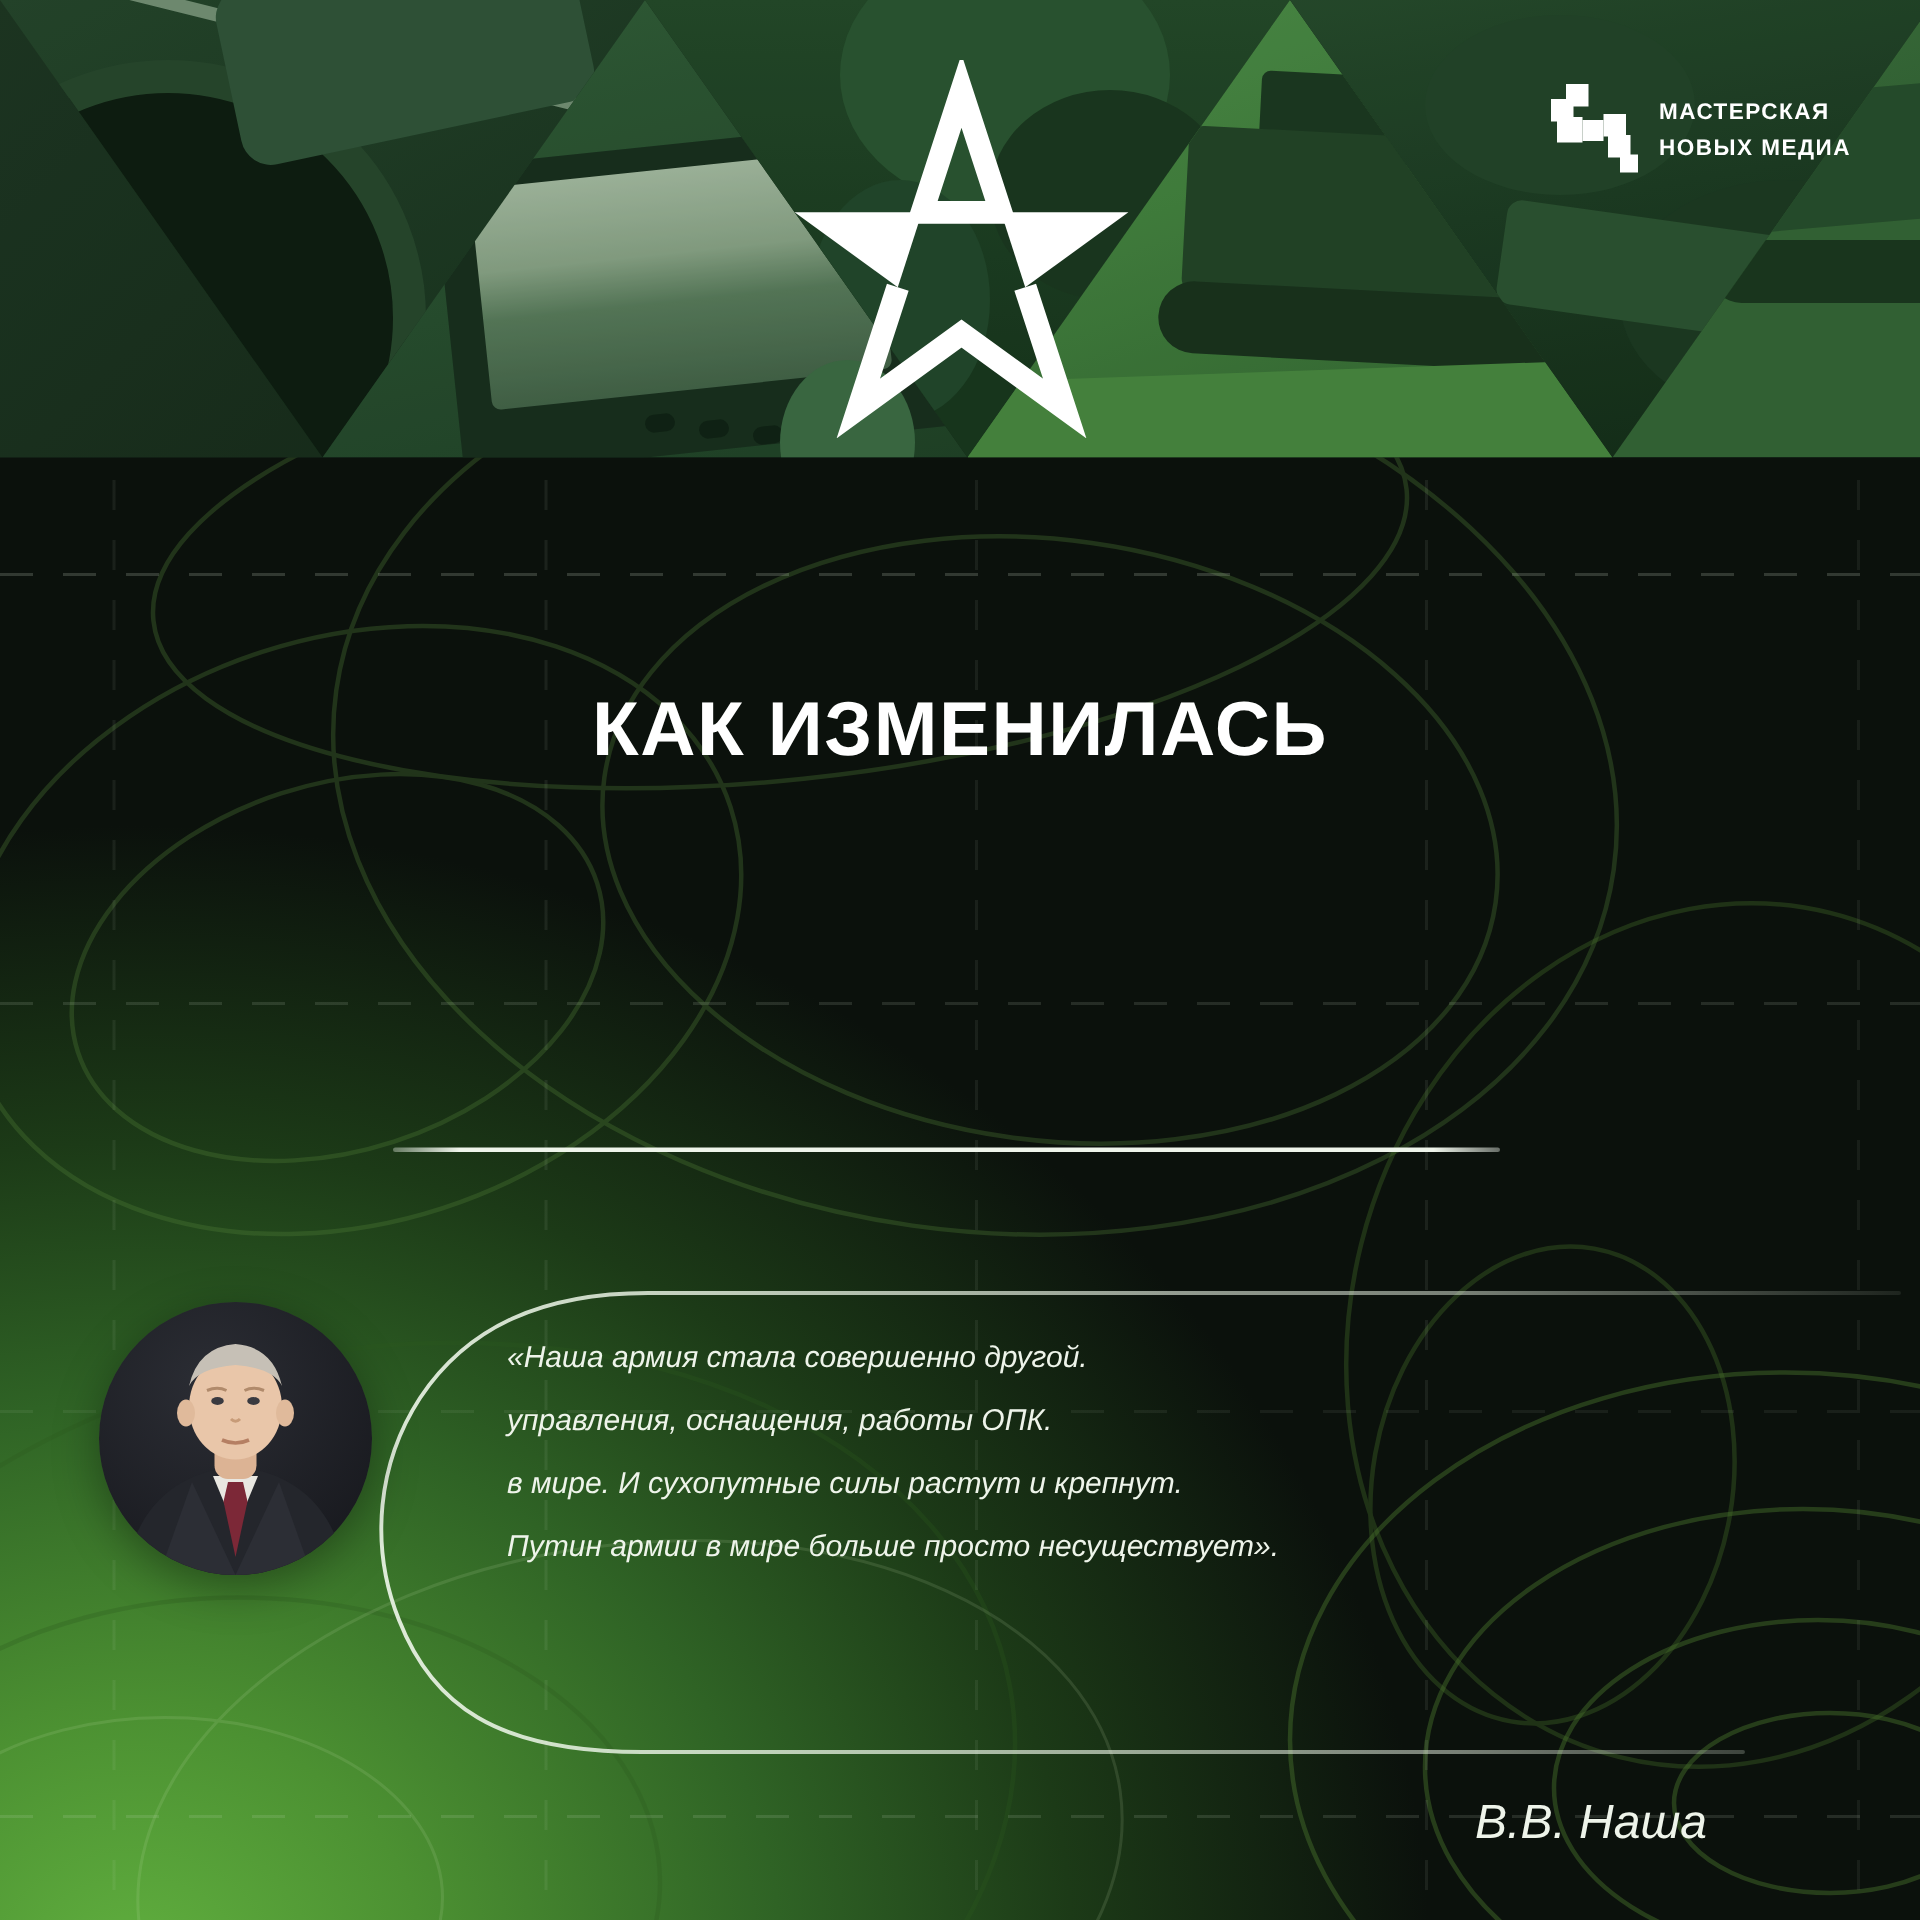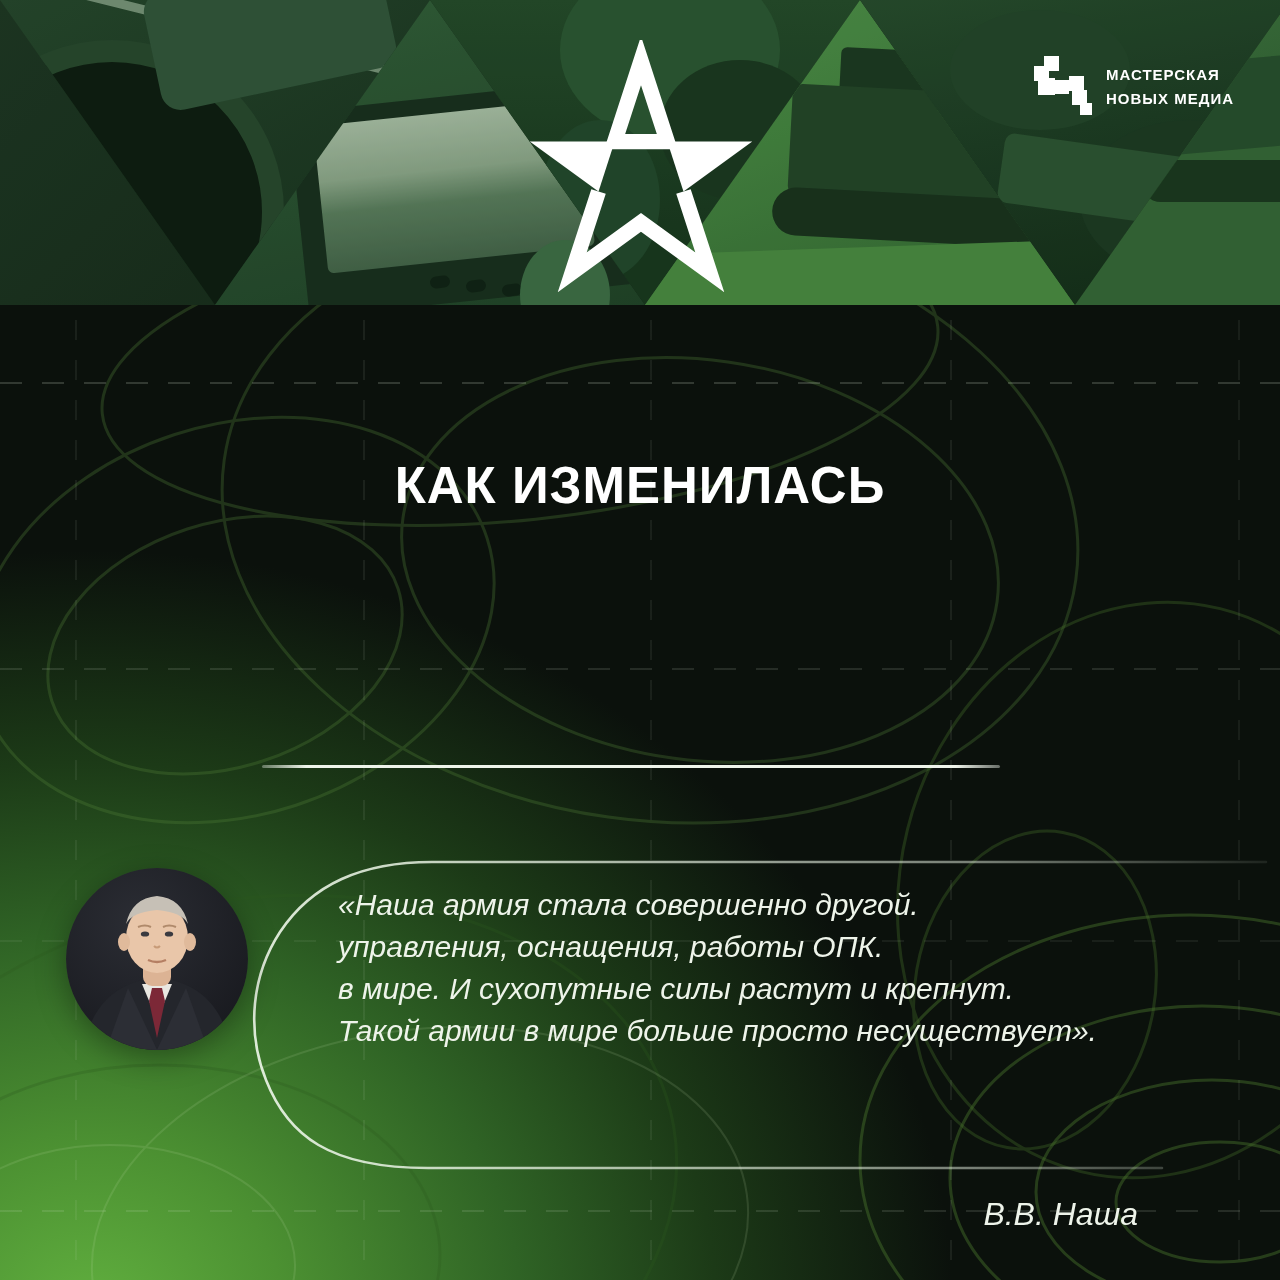--- a/index.html
+++ b/index.html
@@ -44,21 +44,21 @@
   .title{position:absolute;left:0;right:0;top:424px;z-index:5;text-align:center;
          font-weight:bold;font-size:51px;line-height:91px;letter-spacing:1px;color:#ffffff;margin-top:16px;}
   .title span{display:block;}
   .divider{position:absolute;left:262px;top:765px;width:738px;height:3px;z-index:5;border-radius:2px;
            background:linear-gradient(90deg,rgba(240,246,238,.35) 0%,#eef4ea 6%,#eef4ea 94%,rgba(240,246,238,.4) 100%);}
   
   .bubble{position:absolute;inset:0;z-index:4;pointer-events:none;}
   .avatar{position:absolute;left:66px;top:868px;width:182px;height:182px;border-radius:50%;overflow:hidden;z-index:6;
           box-shadow:0 8px 30px rgba(0,0,0,.35);}
   .quote{position:absolute;left:338px;top:884px;width:830px;z-index:6;
-         font-style:italic;font-size:30px;line-height:42px;color:#eef4ea;}
+         font-style:italic;font-size:20px;line-height:42px;color:#eef4ea;}
   .attribution{position:absolute;right:142px;top:1196px;z-index:6;
          font-style:italic;font-size:32px;color:#eef4ea;}
   
   .console-bezel{left:298px;top:92px;width:388px;height:206px;background:#16271b;border-radius:14px;transform:rotate(-6deg);}
   .console-screen{left:320px;top:112px;width:268px;height:148px;border-radius:6px;transform:rotate(-6deg);
       background:linear-gradient(180deg,#b2c2ad 0%,#93a88f 38%,#5d7b5f 60%,#46614a 100%);}
   .console-readout{left:600px;top:112px;width:74px;color:#e4ecdf;font-size:22px;font-weight:bold;transform:rotate(-6deg);}
   .console-bar{height:4px;background:rgba(214,230,208,.75);border-radius:2px;transform:rotate(-6deg);}
   .console-dot{width:20px;height:12px;border-radius:6px;background:#0d1911;transform:rotate(-6deg);}
   .drone-disc{left:-60px;top:40px;width:300px;height:300px;border-radius:50%;background:#0a130c;border:22px solid #27422c;}
@@ -230,18 +230,18 @@
       <path d="M97 59 Q103 56 110 59" stroke="#b08a6b" stroke-width="2" fill="none"></path>
       <path d="M88 78 Q91 81 94 78" stroke="#c79b78" stroke-width="2" fill="none"></path>
       <path d="M82 92 Q91 96 100 92" stroke="#b57f63" stroke-width="2.4" fill="none"></path>
     </svg>
   </div>
 
   <div class="quote">
     <div>«Наша армия стала совершенно другой.</div>
     <div>управления, оснащения, работы ОПК.</div>
     <div>в мире. И сухопутные силы растут и крепнут.</div>
-    <div>Такой армии в мире больше просто несуществует».</div>
+    <div>Путин армии в мире больше просто несуществует».</div>
   </div>
 
   <div class="attribution">В.В. Наша</div>
 
 </div>
 
 </body></html>

